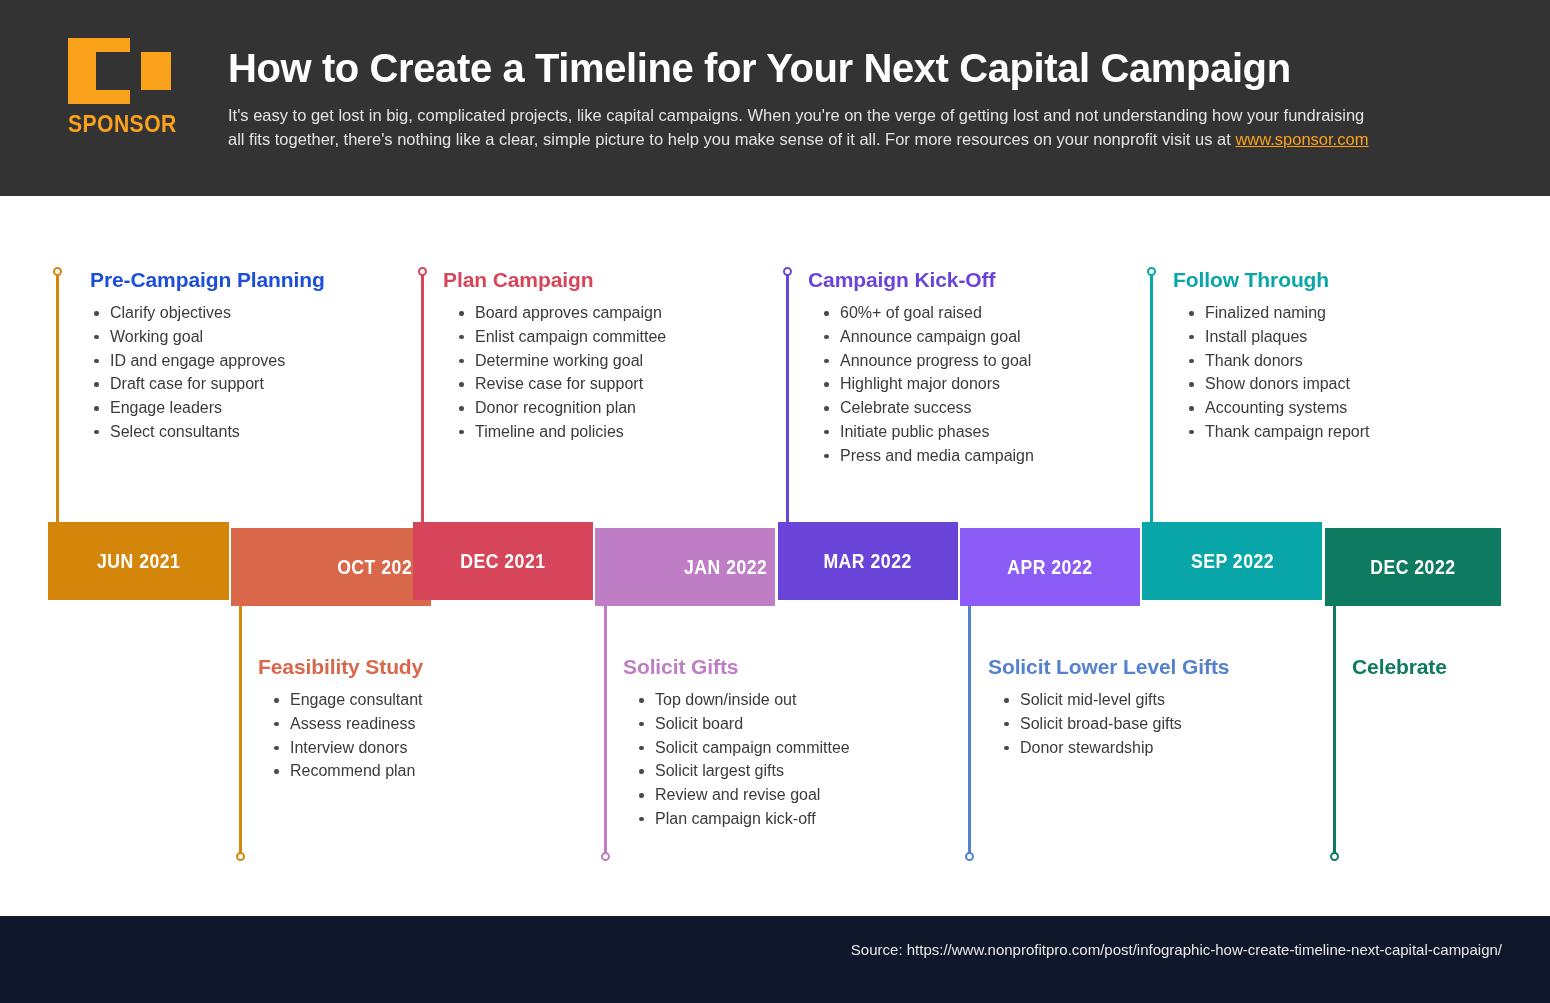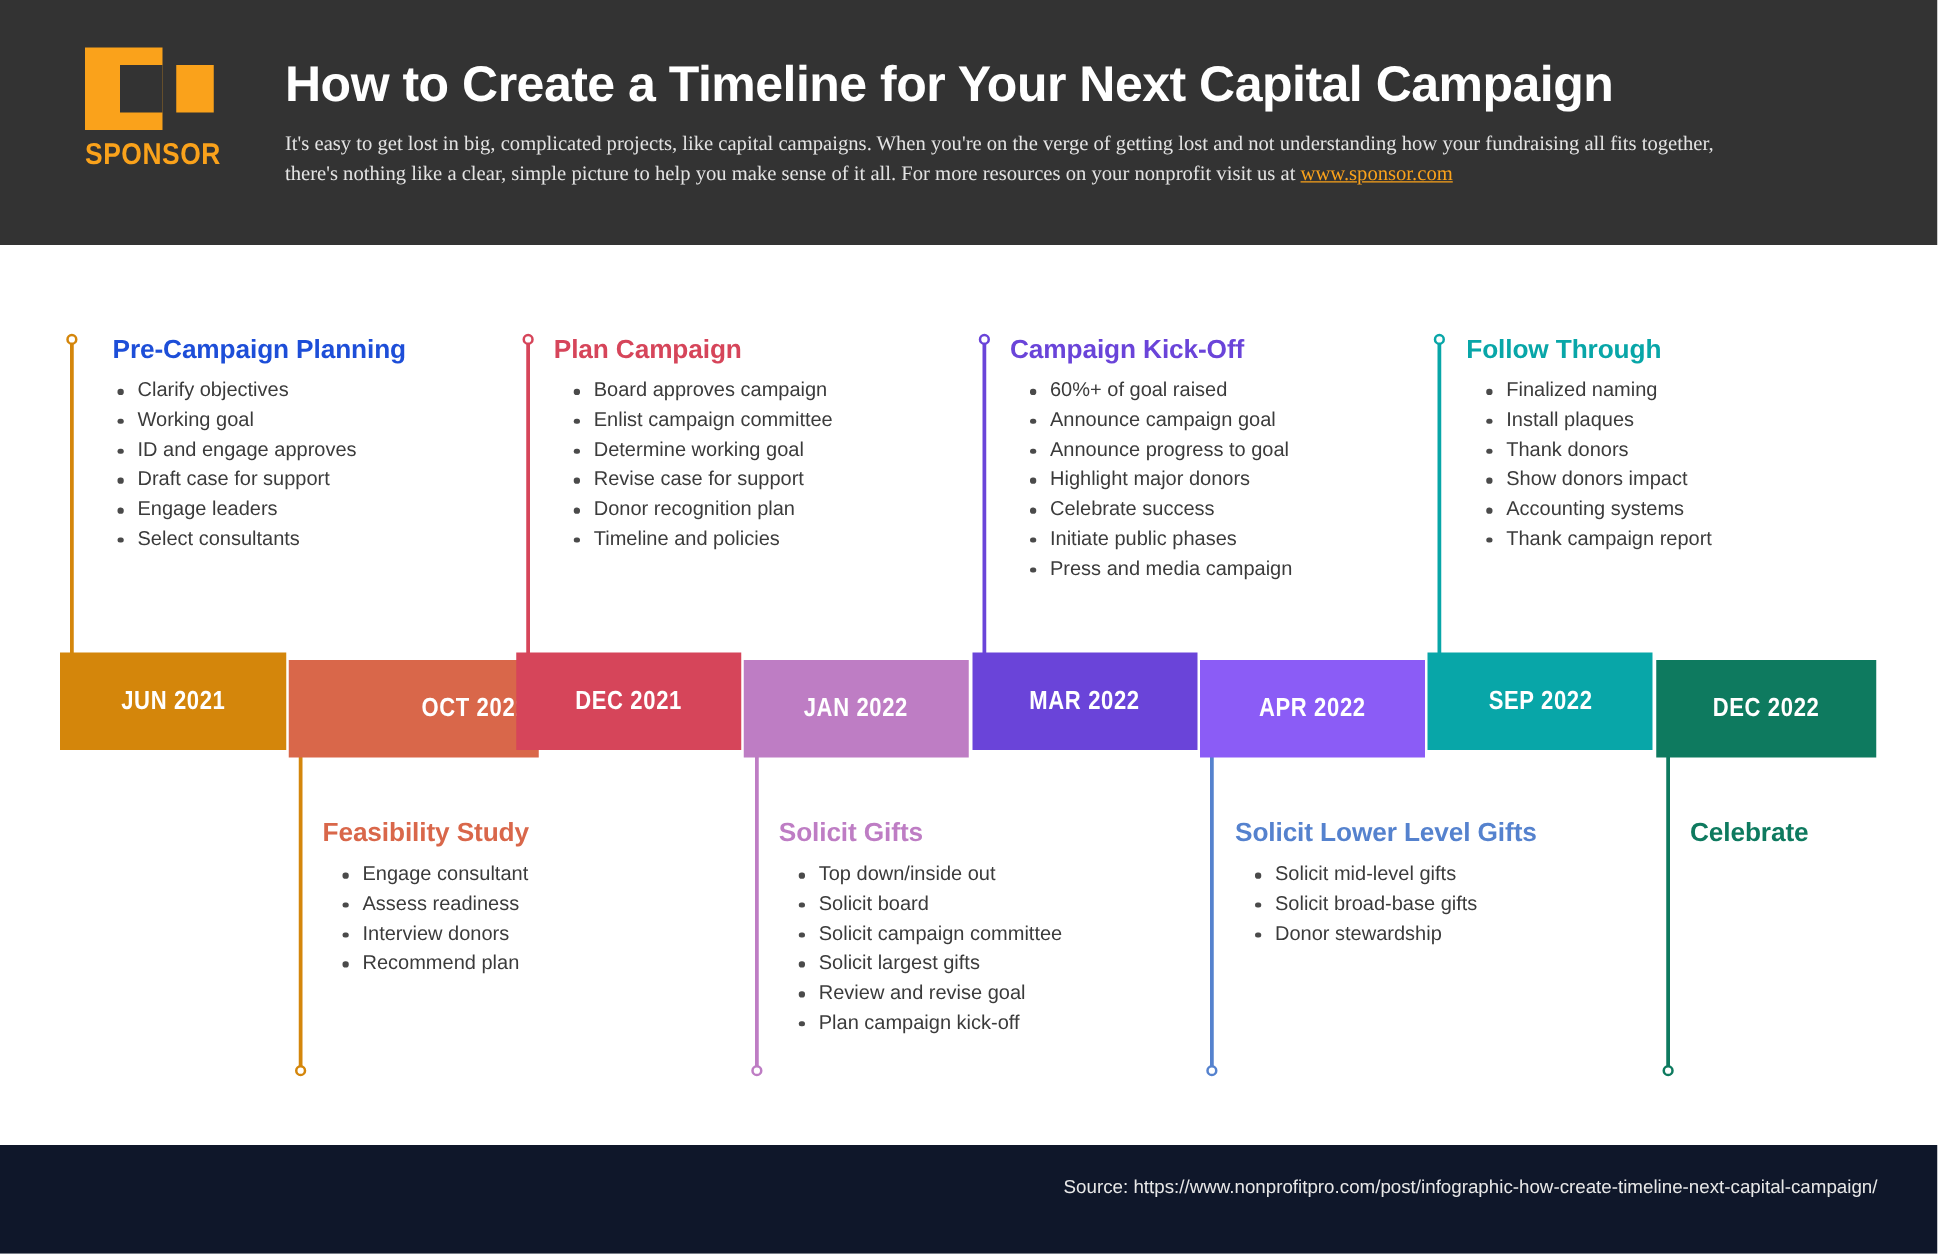--- a/index.html
+++ b/index.html
@@ -61,21 +61,20 @@
     letter-spacing:-0.4px;
     line-height:48px;
     white-space:nowrap;
   }
   .header-sub {
     position:absolute; left:228px; top:103px;
     width:1150px;
     font-size:16.5px;
     line-height:24px;
     color:#e3e3e3;
-    font-family:Liberation Serif, serif;
   }
   .header-link {
     color:#FAA21B;
     text-decoration:underline;
   }
 
   
   .bar { position:absolute; left:0; top:0; width:1550px; height:1003px; pointer-events:none; }
   .block {
     position:absolute;
@@ -202,21 +201,21 @@
   <div class="bar" id="blocks-layer">
       <div class="block" style="left: 48px; width: 181px; top: 522px; height: 78px; background: rgb(212, 134, 11);">
         <span>JUN 2021</span>
       </div>
       <div class="block" style="left: 231px; width: 200px; top: 528px; height: 78px; background: rgb(217, 103, 74); justify-content: flex-end;">
         <span>OCT 2021</span>
       </div>
       <div class="block" style="left: 413px; width: 180px; top: 522px; height: 78px; background: rgb(214, 69, 90);">
         <span>DEC 2021</span>
       </div>
-      <div class="block" style="left: 595px; width: 180px; top: 528px; height: 78px; background: rgb(190, 125, 196);">
+      <div class="block" style="left: 595px; width: 180px; top: 528px; height: 78px; background: rgb(190, 125, 196); justify-content: flex-end;">
         <span>JAN 2022</span>
       </div>
       <div class="block" style="left: 778px; width: 180px; top: 522px; height: 78px; background: rgb(106, 68, 217);">
         <span>MAR 2022</span>
       </div>
       <div class="block" style="left: 960px; width: 180px; top: 528px; height: 78px; background: #8b5cf6;">
         <span>APR 2022</span>
       </div>
       <div class="block" style="left: 1142px; width: 180px; top: 522px; height: 78px; background: rgb(8, 166, 168);">
         <span>SEP 2022</span>

